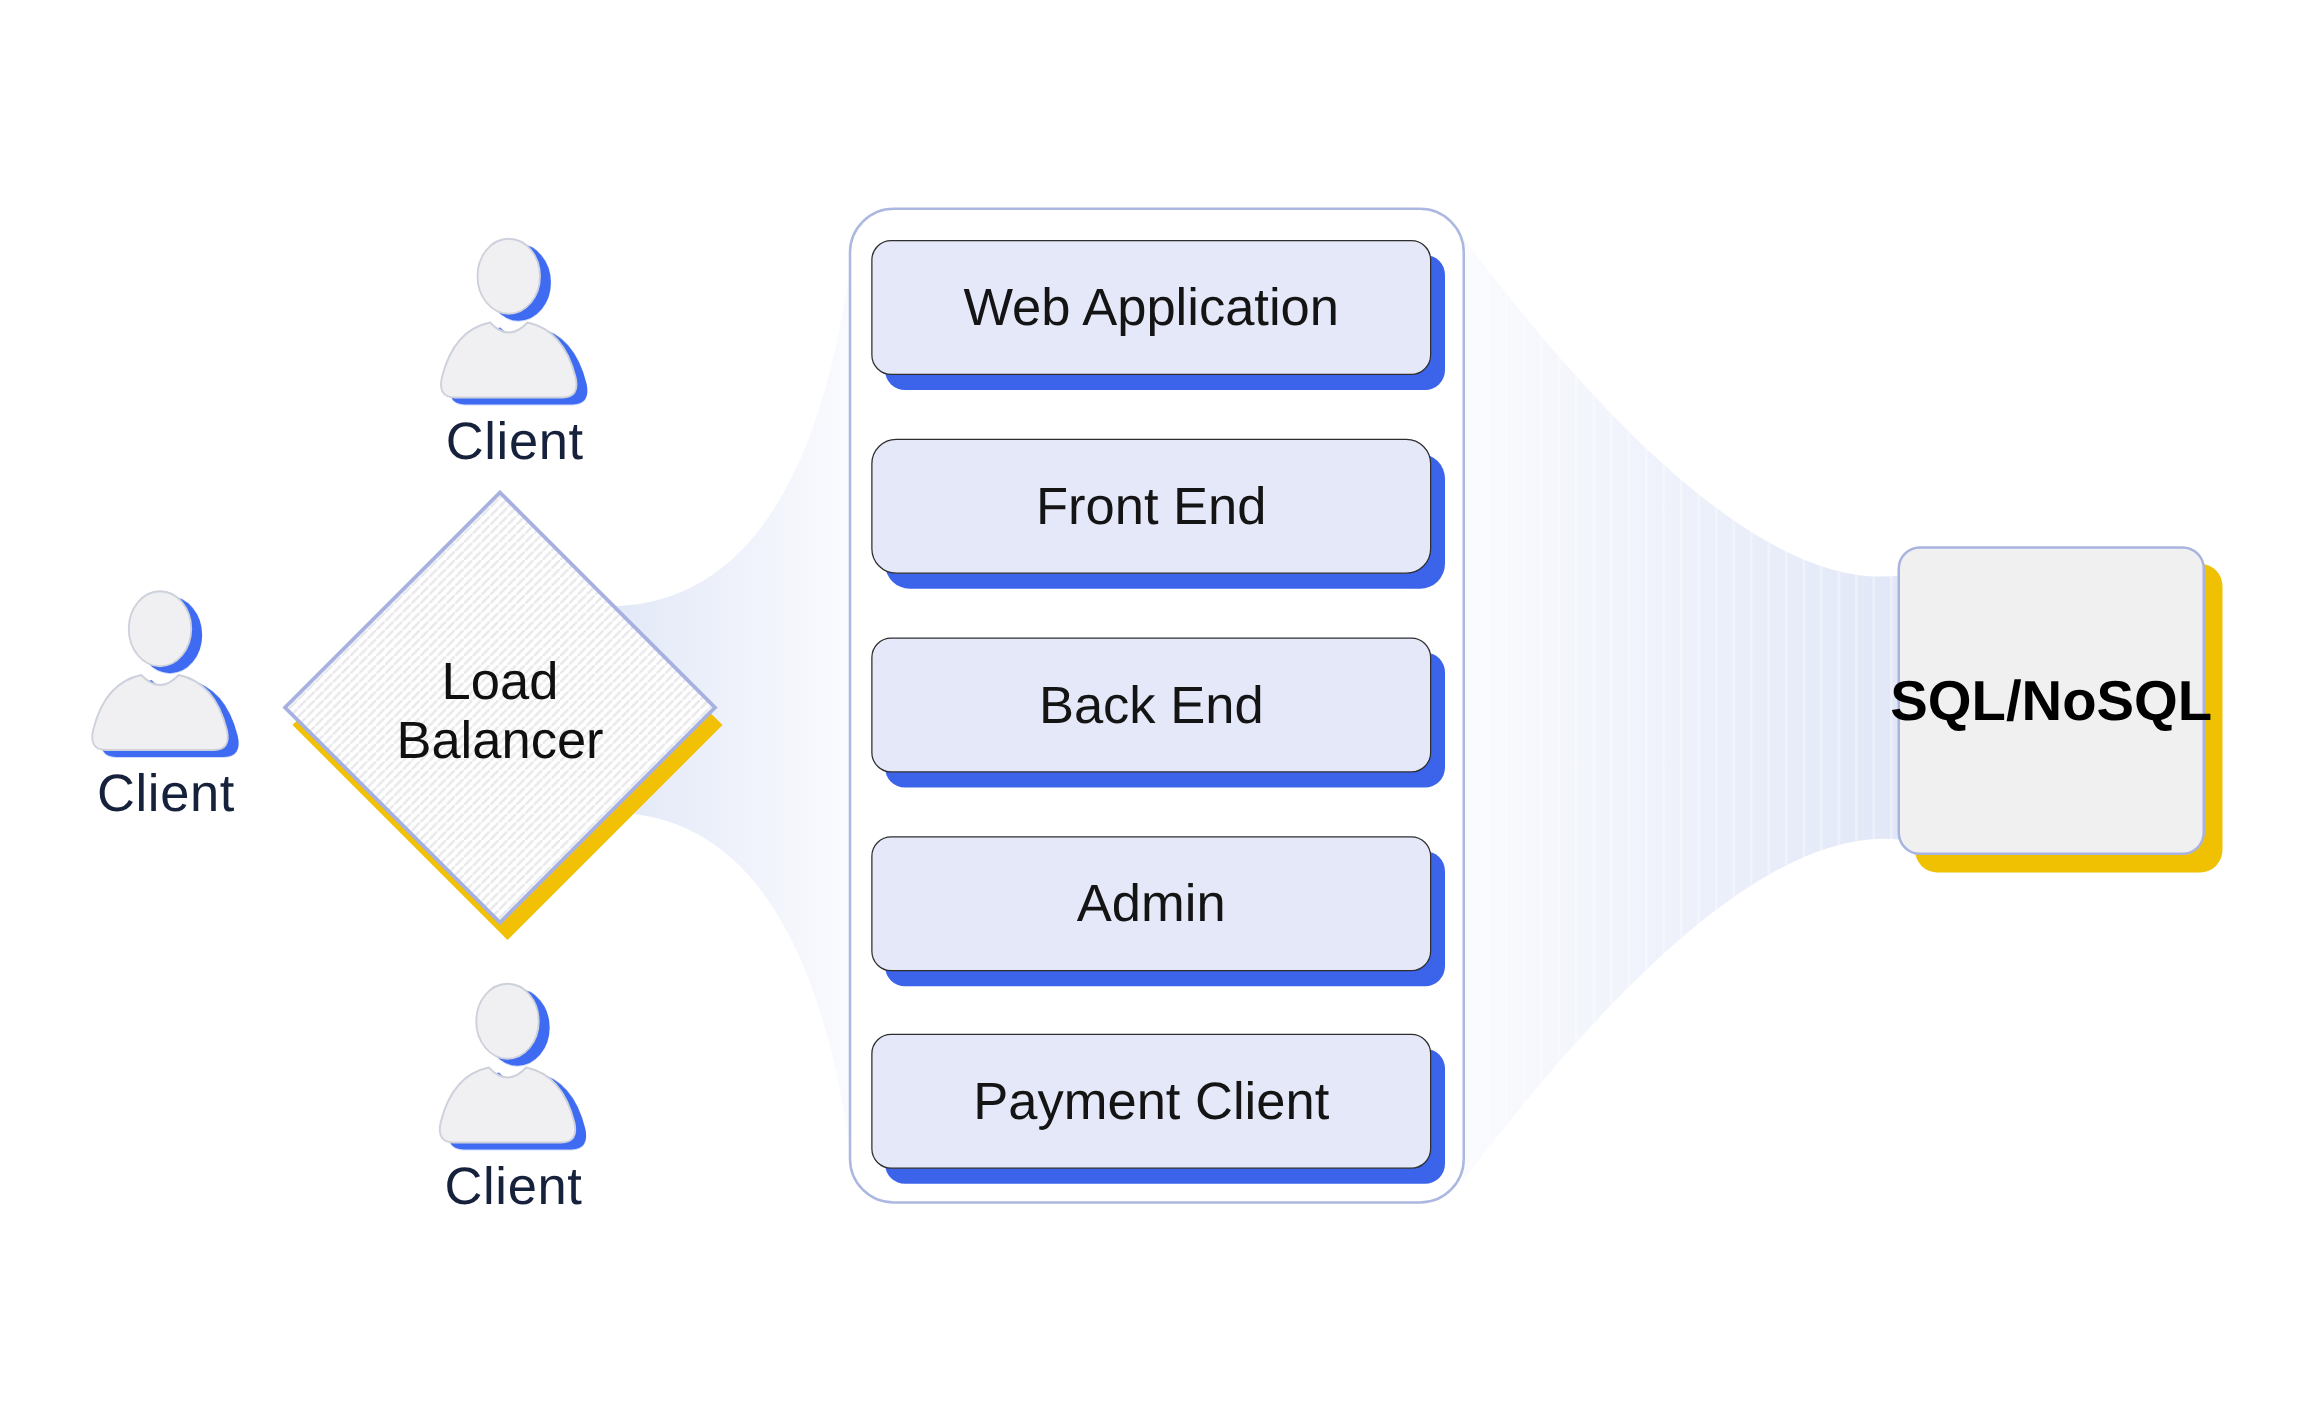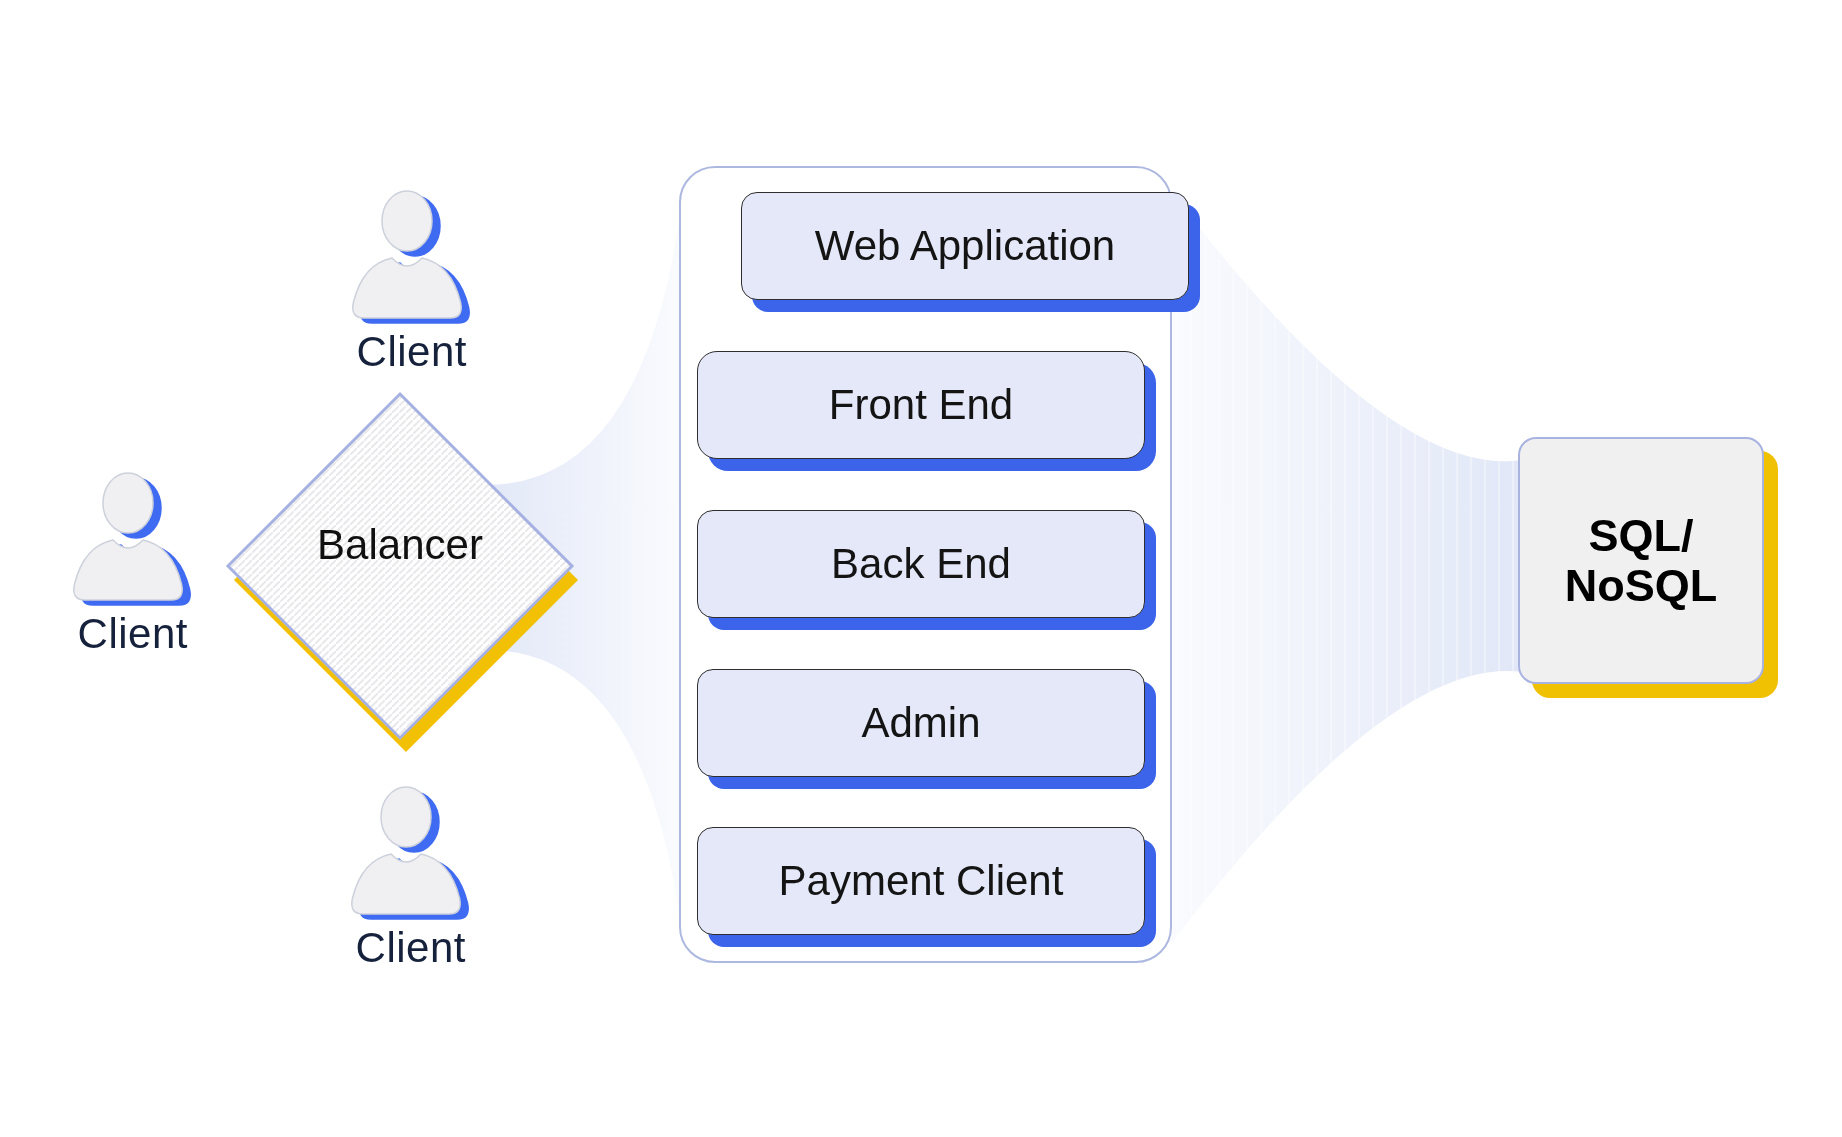--- a/index.html
+++ b/index.html
@@ -28,29 +28,29 @@
   }
   .service-box{
     position:absolute;left:697px;width:448px;height:108px;z-index:2;
     background:var(--service-fill,#E4E8F8);
     border:1.5px solid var(--service-border,#2E2E2E);
     border-radius:16px;box-sizing:border-box;
     box-shadow:11px 12px 0 0 var(--service-shadow-blue,#3C64EA);
     display:flex;align-items:center;justify-content:center;
     font-size:42px;color:#141414;
   }
-  #box-web{top:192px;margin-left:44px;} #box-front{top:351px;border-radius:20px;} #box-back{top:510px;}
+  #box-web{top:192px;} #box-front{top:351px;border-radius:20px;} #box-back{top:510px;}
   #box-admin{top:669px;} #box-payment{top:827px;}
   #database-box{
     position:absolute;left:1518px;top:437px;width:246px;height:247px;z-index:2;
     background:var(--database-fill,#F0F0F1);
     border:2.5px solid var(--database-border,#A9B3E0);
     border-radius:18px;box-sizing:border-box;
     box-shadow:14px 14px 0 0 var(--database-shadow-yellow,#F0C002);
-    display:flex;flex-direction:column;align-items:center;justify-content:center;
+    display:flex;flex-direction:row;align-items:center;justify-content:center;
     font-size:45px;font-weight:700;line-height:50px;color:#000;text-align:center;
   }
   .stop-flow-dark{stop-color:var(--flow-dark,#E1E7F7);}
   .stop-flow-light{stop-color:var(--flow-light,#FAFBFE);}
 </style>
 </head>
 <body>
 
 <div id="canvas">
 
@@ -77,20 +77,21 @@
     <path d="M 480 485 Q 645 490 682 200 L 682 934 Q 645 644 480 650 Z" fill="url(#flowL)"></path>
 
     <path d="M 1170 190 Q 1390 480 1522 460 L 1522 672 Q 1390 655 1170 945 Z" fill="url(#flowR)"></path>
     <path d="M 1170 190 Q 1390 480 1522 460 L 1522 672 Q 1390 655 1170 945 Z" fill="url(#vstripes)"></path>
 
     <polygon id="diamond-shadow" points="406,408 578,580 406,752 234,580"></polygon>
     <polygon id="diamond-edge" points="400,394 572,566 400,738 228,566"></polygon>
   </svg>
 
   <div id="diamond-label">
+    <div>Load</div>
     <div>Balancer</div>
   </div>
 
   <div class="client" style="left:337px;top:188px;">
     <svg width="120" height="132" viewBox="0 0 120 132">
       <ellipse class="person-fill" cx="60" cy="33" rx="25" ry="30"></ellipse>
       <path class="person-fill" d="M 17 130 Q 3 130 6.5 114 Q 16 76 45 70 Q 60 86 75 70 Q 104 76 113.5 114 Q 117 130 103 130 Z"></path>
     </svg>
     <div class="client-label">Client</div>
   </div>

